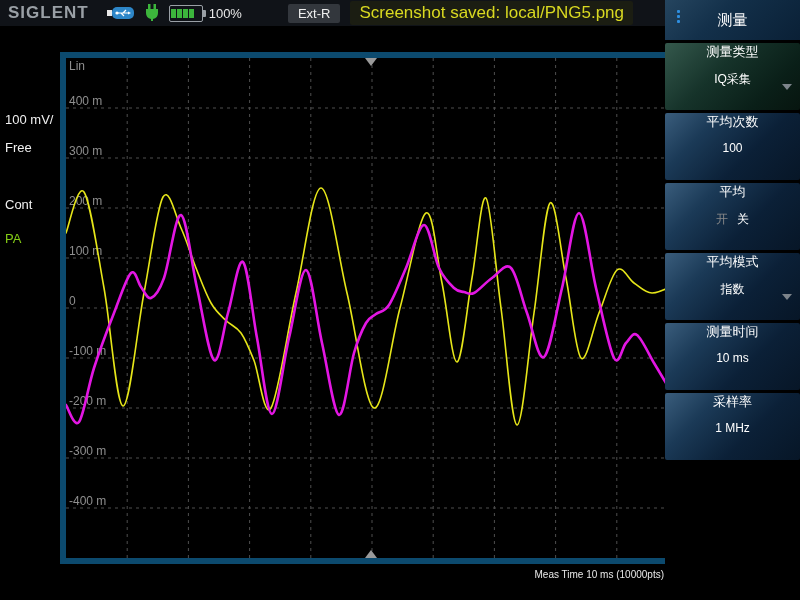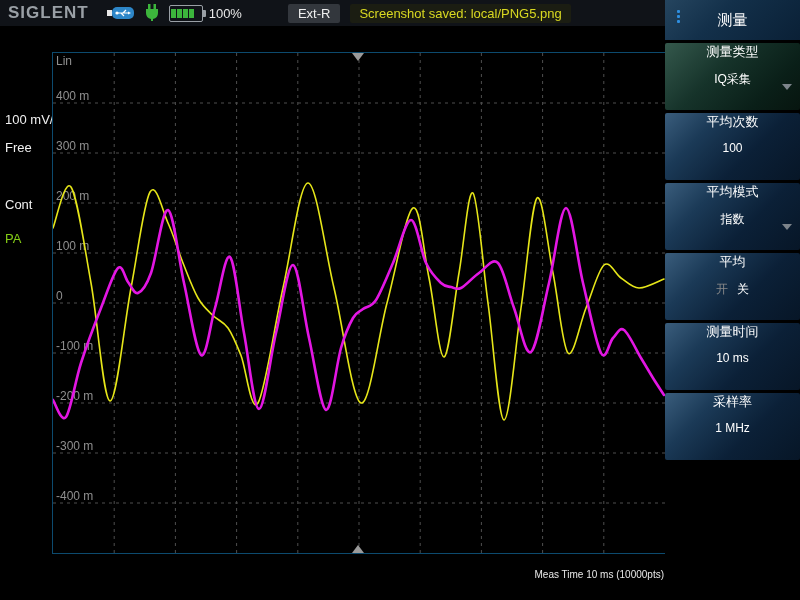--- a/index.html
+++ b/index.html
@@ -13,42 +13,42 @@
   .icon-usb{margin-left:18px;}
   .icon-plug{margin-left:9px;}
   .battery{margin-left:9px;display:flex;align-items:center;}
   .battery-body{width:30px;height:13px;border:1px solid #9aa0a6;border-radius:2px;
                 display:flex;align-items:center;gap:1px;padding:1px;}
   .battery-bar{width:5px;height:9px;background:#3cb53c;}
   .battery-nub{width:3px;height:7px;background:#9aa0a6;border-radius:0 1px 1px 0;}
   .battery-pct{font-size:13px;color:#e8e8e8;margin-left:3px;}
   .badge-extref{margin-left:46px;background:#33373d;color:#f0f0f0;font-size:13px;
                 padding:2px 10px;border-radius:2px;}
-  .badge-msg{margin-left:10px;background:#1b1d12;color:#d9d921;font-size:13px;
+  .badge-msg{margin-left:10px;background:#1b1d12;color:#d9d921;font-size:17px;
              padding:2px 9px;border-radius:2px;}
 
   
   .inforow{position:absolute;left:0;top:31px;width:665px;height:20px;display:flex;
            align-items:center;font-size:13px;}
   .mode{color:#17c8c8;margin-left:5px;width:42px;}
   .ref-label{margin-left:4px;}
   .ref-value{margin-left:8px;}
   .atten-label{margin-left:34px;}
   .atten-value{margin-left:9px;}
 
   
   .leftlabel{position:absolute;left:5px;font-size:13px;color:#f0f0f0;}
   .ll-scale{top:112px;}
   .ll-trig{top:140px;}
   .ll-sweep{top:197px;}
   .ll-pa{top:231px;color:#84cc16;}
 
   
-  .plot{position:absolute;left:52px;top:52px;width:612px;height:500px;
-        border:1px solid #0c4a6e;background:#000;text-align:center;}
+  .plot{position:absolute;left:60px;top:52px;width:612px;height:500px;
+        border:6px solid #0c4a6e;background:#000;text-align:center;}
   .plot svg{display:block;}
 
   
   .footer{position:absolute;top:569px;left:0;width:664px;text-align:right;
           font-size:10px;color:#e8e8e8;}
 
   
   .sidebar{position:absolute;right:0;top:0;width:135px;height:600px;background:#000;}
   .sb-header{position:relative;height:40px;margin-bottom:3px;
              background:linear-gradient(135deg,#25455f 0%,#13304a 40%,#0a2036 100%);
@@ -159,27 +159,27 @@
         <div class="sb-btn selected">
           <div class="sb-label">测量类型</div>
           <div class="sb-value">IQ采集</div>
           <span class="sb-arrow"></span>
         </div>
         <div class="sb-btn">
           <div class="sb-label">平均次数</div>
           <div class="sb-value">100</div>
         </div>
         <div class="sb-btn">
+          <div class="sb-label">平均</div>
+          <div class="sb-value"><span class="opt-off">开</span><span class="opt-on">关</span></div>
+        </div>
+        <div class="sb-btn">
           <div class="sb-label">平均模式</div>
           <div class="sb-value">指数</div>
           <span class="sb-arrow"></span>
-        </div>
-        <div class="sb-btn">
-          <div class="sb-label">平均</div>
-          <div class="sb-value"><span class="opt-off">开</span><span class="opt-on">关</span></div>
         </div>
         <div class="sb-btn">
           <div class="sb-label">测量时间</div>
           <div class="sb-value">10 ms</div>
         </div>
         <div class="sb-btn">
           <div class="sb-label">采样率</div>
           <div class="sb-value">1 MHz</div>
         </div>
       </div>

